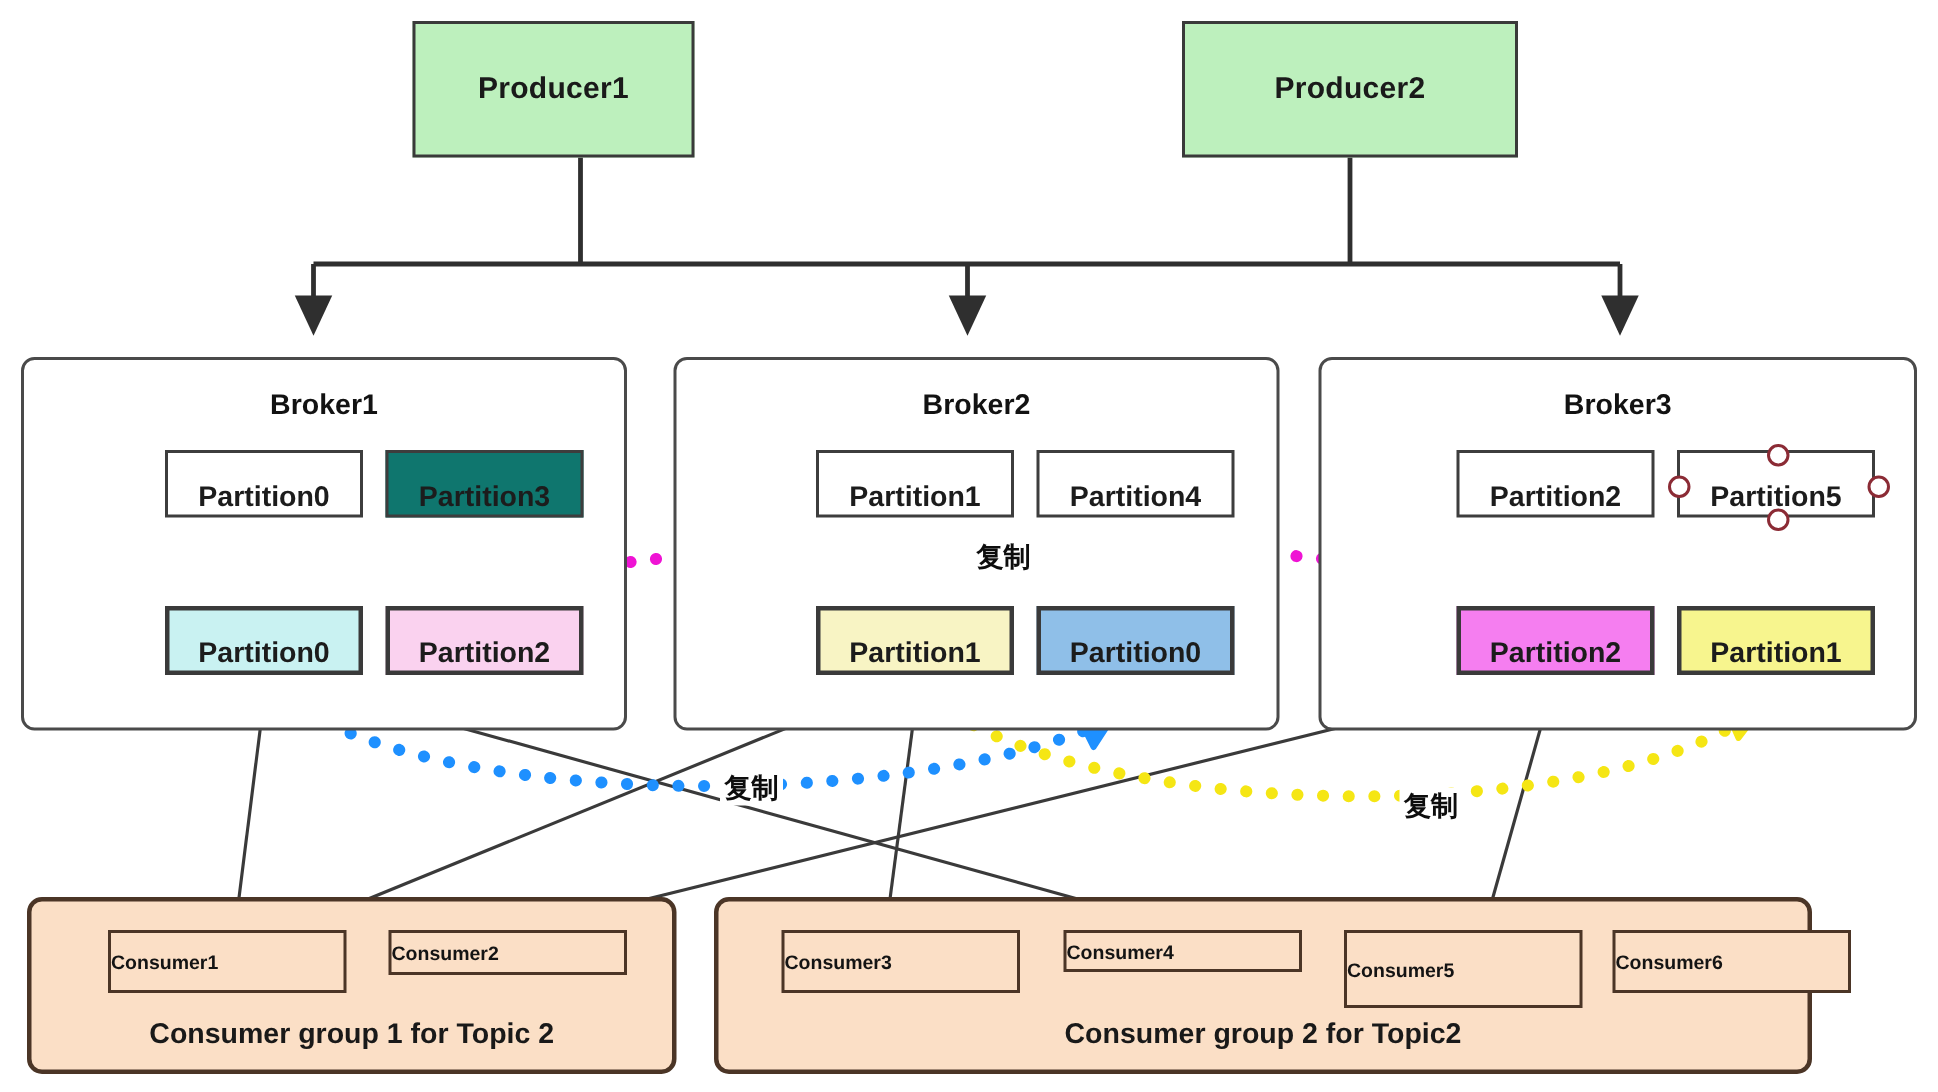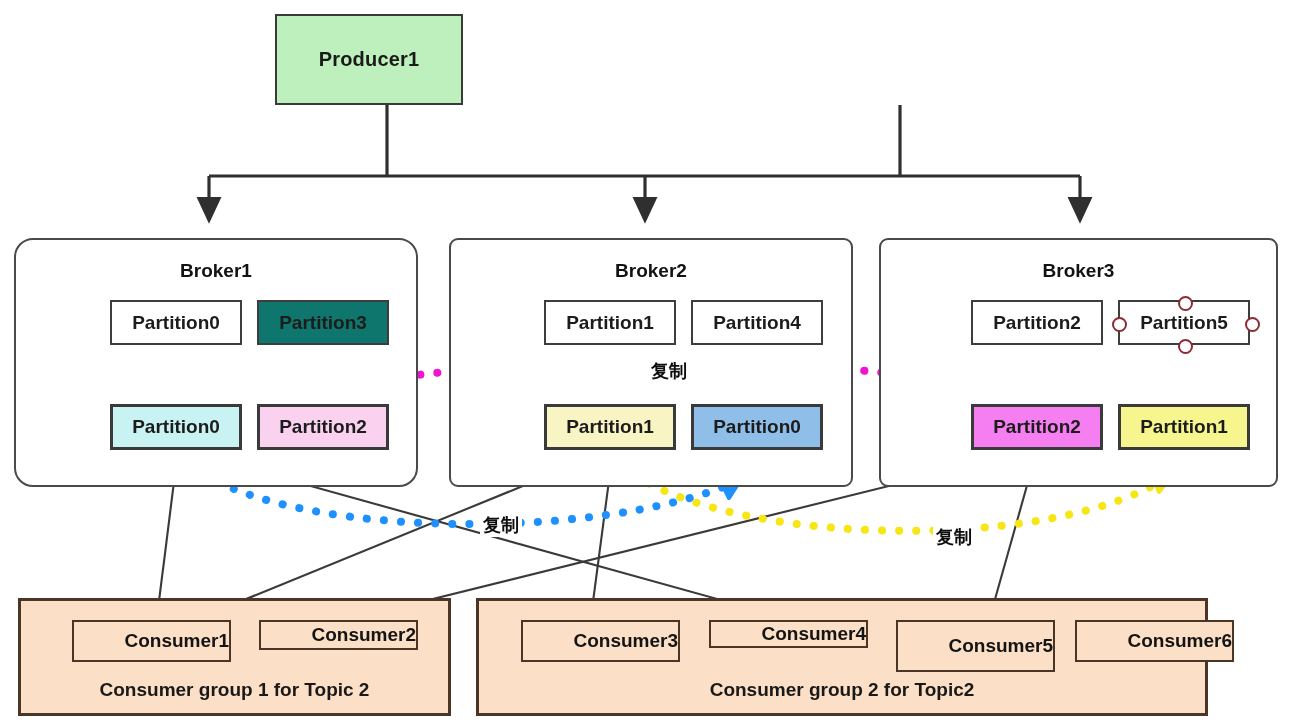--- a/index.html
+++ b/index.html
@@ -65,59 +65,59 @@
     font-weight:bold;
     color:#121212;
     white-space:nowrap;
   }
 
   
   .part{
     position:absolute;
     box-sizing:border-box;
     display:flex;
-    align-items:center;
+    align-items:flex-end;
     justify-content:center;
     border:2px solid #3d3d3d;
     font-size:19px;
     font-weight:bold;
     color:#1c1c1c;
     background:#ffffff;
     z-index:4;
   }
   .part.thick{border-width:3px;border-color:#3a3a3a;}
 
   
   .cgroup{
     position:absolute;
     box-sizing:border-box;
     background:#fbdfc6;
     border:3px solid #4b3526;
-    border-radius:0;
+    border-radius:10px;
     z-index:2;
   }
   .cgroup-label{
     position:absolute;
     left:0;right:0;
     bottom:12px;
     text-align:center;
     font-size:19px;
     font-weight:bold;
     color:#191919;
     white-space:nowrap;
   }
   .consumer{
     position:absolute;
     box-sizing:border-box;
     background:#fbdfc6;
     border:2px solid #4b3526;
     display:flex;
     align-items:center;
-    justify-content:flex-end;
-    font-size:19px;
+    justify-content:flex-start;
+    font-size:13px;
     font-weight:bold;
     color:#141414;
     z-index:5;
   }
 
   
   .repl-label{
     position:absolute;
     font-size:18px;
     font-weight:bold;
@@ -189,22 +189,25 @@
 
     <g fill="none" stroke="#f5e614" stroke-width="8" stroke-linecap="round" stroke-dasharray="0.1 17">
       <path d="M609,452 C 680,545 1050,560 1172,474"></path>
     </g>
     <path d="M1175,471 L1148,467 L1159,492 z" fill="#f5e614" stroke="#f5e614" stroke-width="4" stroke-linejoin="round"></path>
   </svg>
 
   <div class="node producer" style="left:275px;top:14px;width:188px;height:91px;">
     <span>Producer1</span>
   </div>
-
-  <div class="broker" style="left:14px;top:238px;width:404px;height:249px;border-radius:19px;">
+  <div class="node producer" style="left:788px;top:14px;width:224px;height:91px;">
+    <span>Producer2</span>
+  </div>
+
+  <div class="broker" style="left:14px;top:238px;width:404px;height:249px;">
     <div class="broker-title">Broker1</div>
   </div>
   <div class="topic-label" style="left:31px;top:312px;">Topic1</div>
   <div class="part" style="left:110px;top:300px;width:132px;height:45px;background:#ffffff;">
     <span>Partition0</span>
   </div>
   <div class="part" style="left:257px;top:300px;width:132px;height:45px;background:#0f766e;">
     <span>Partition3</span>
   </div>
   <div class="topic-label" style="left:31px;top:415px;">Topic2</div>

